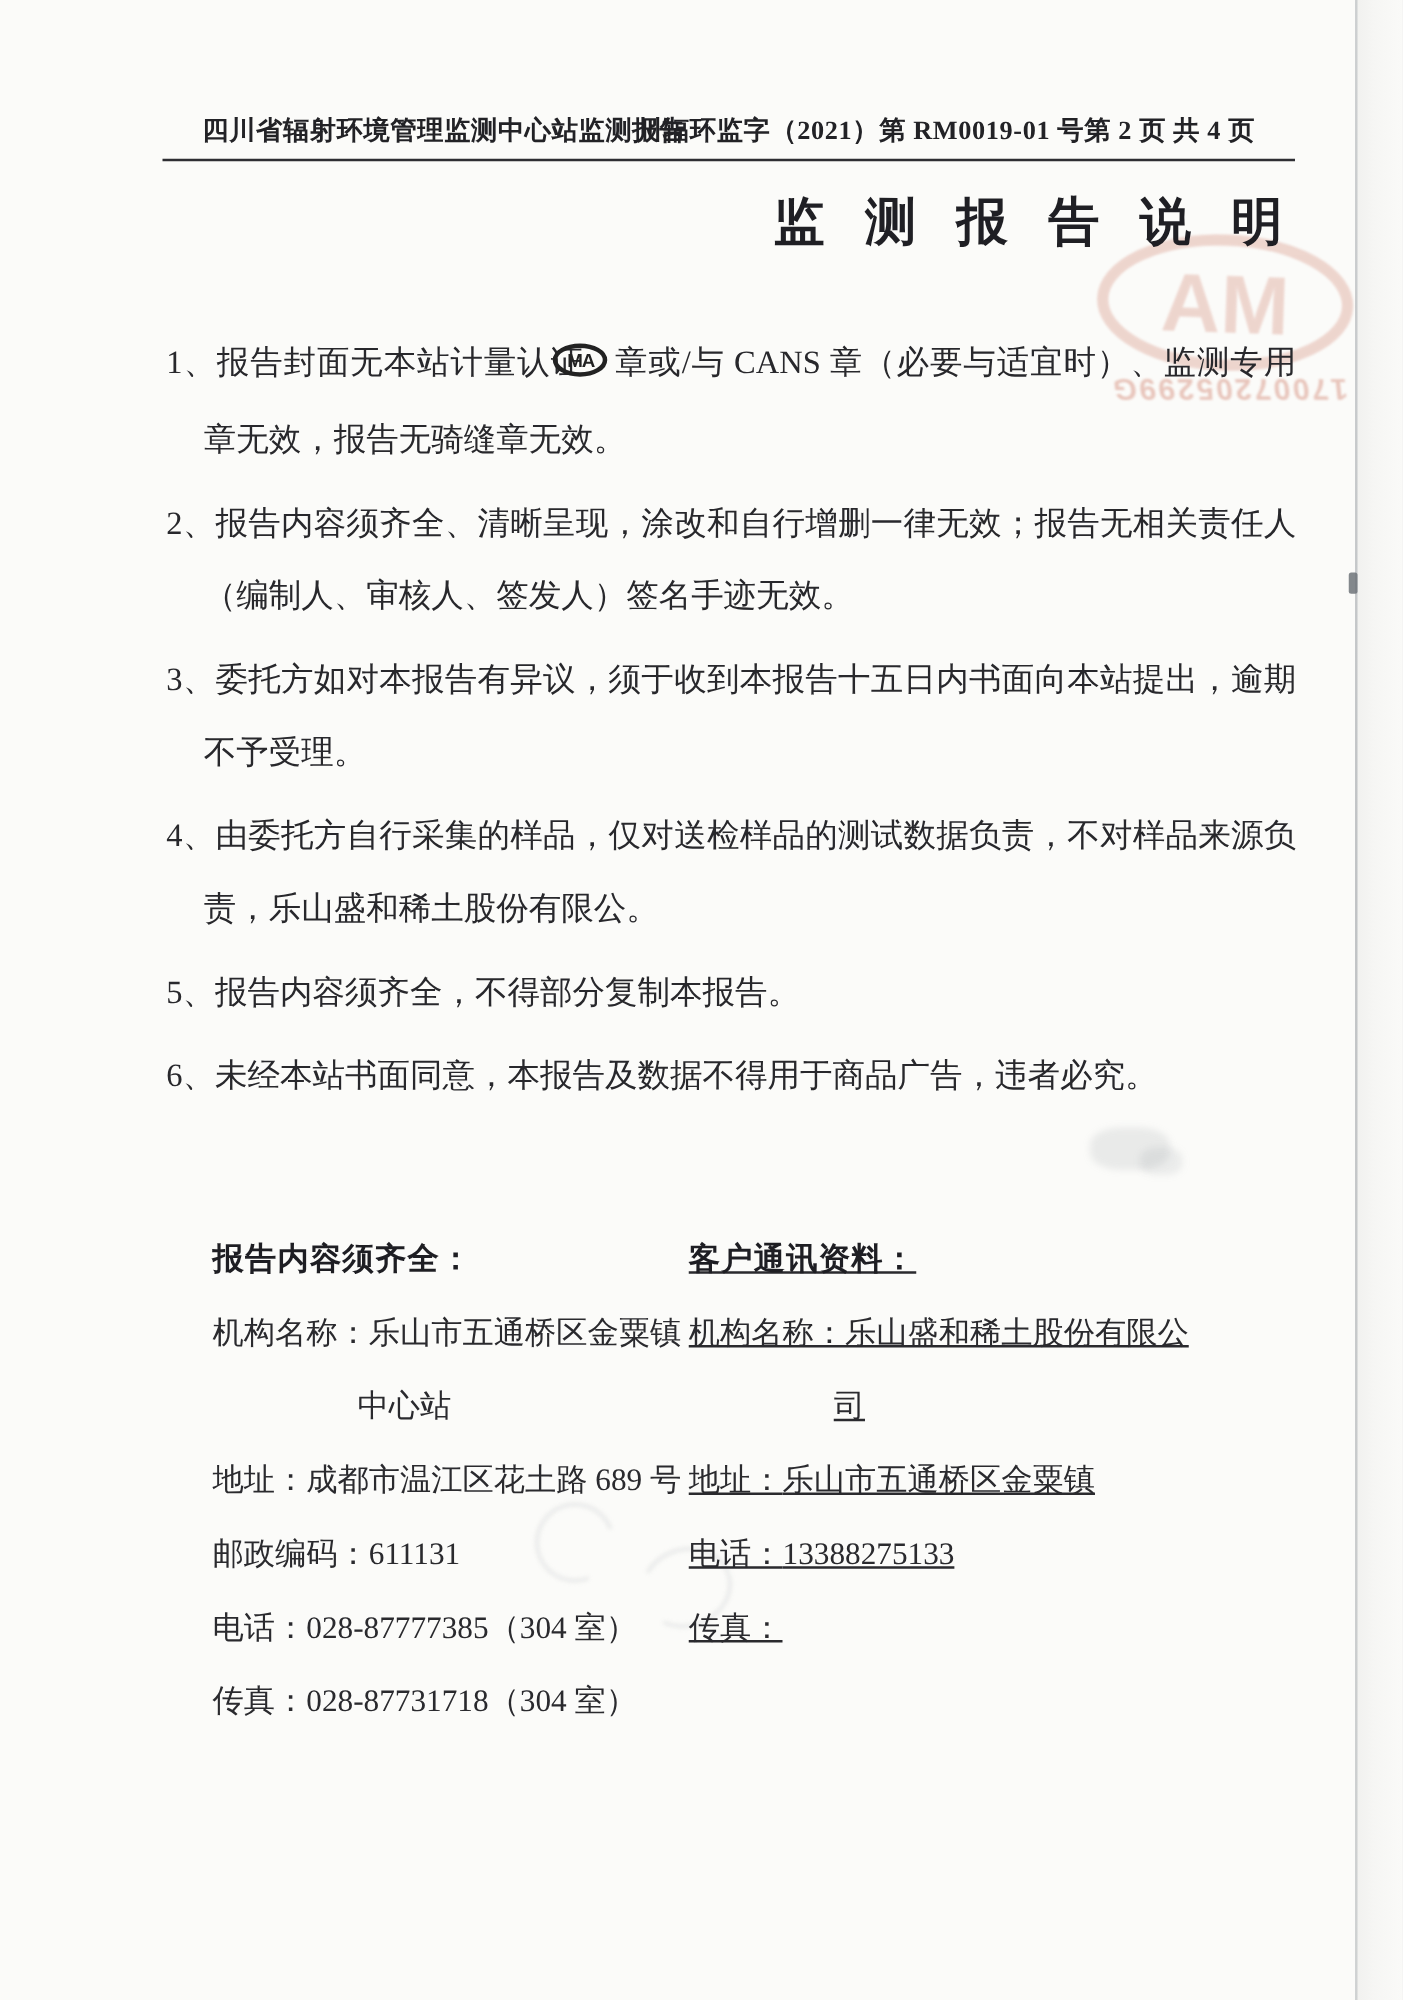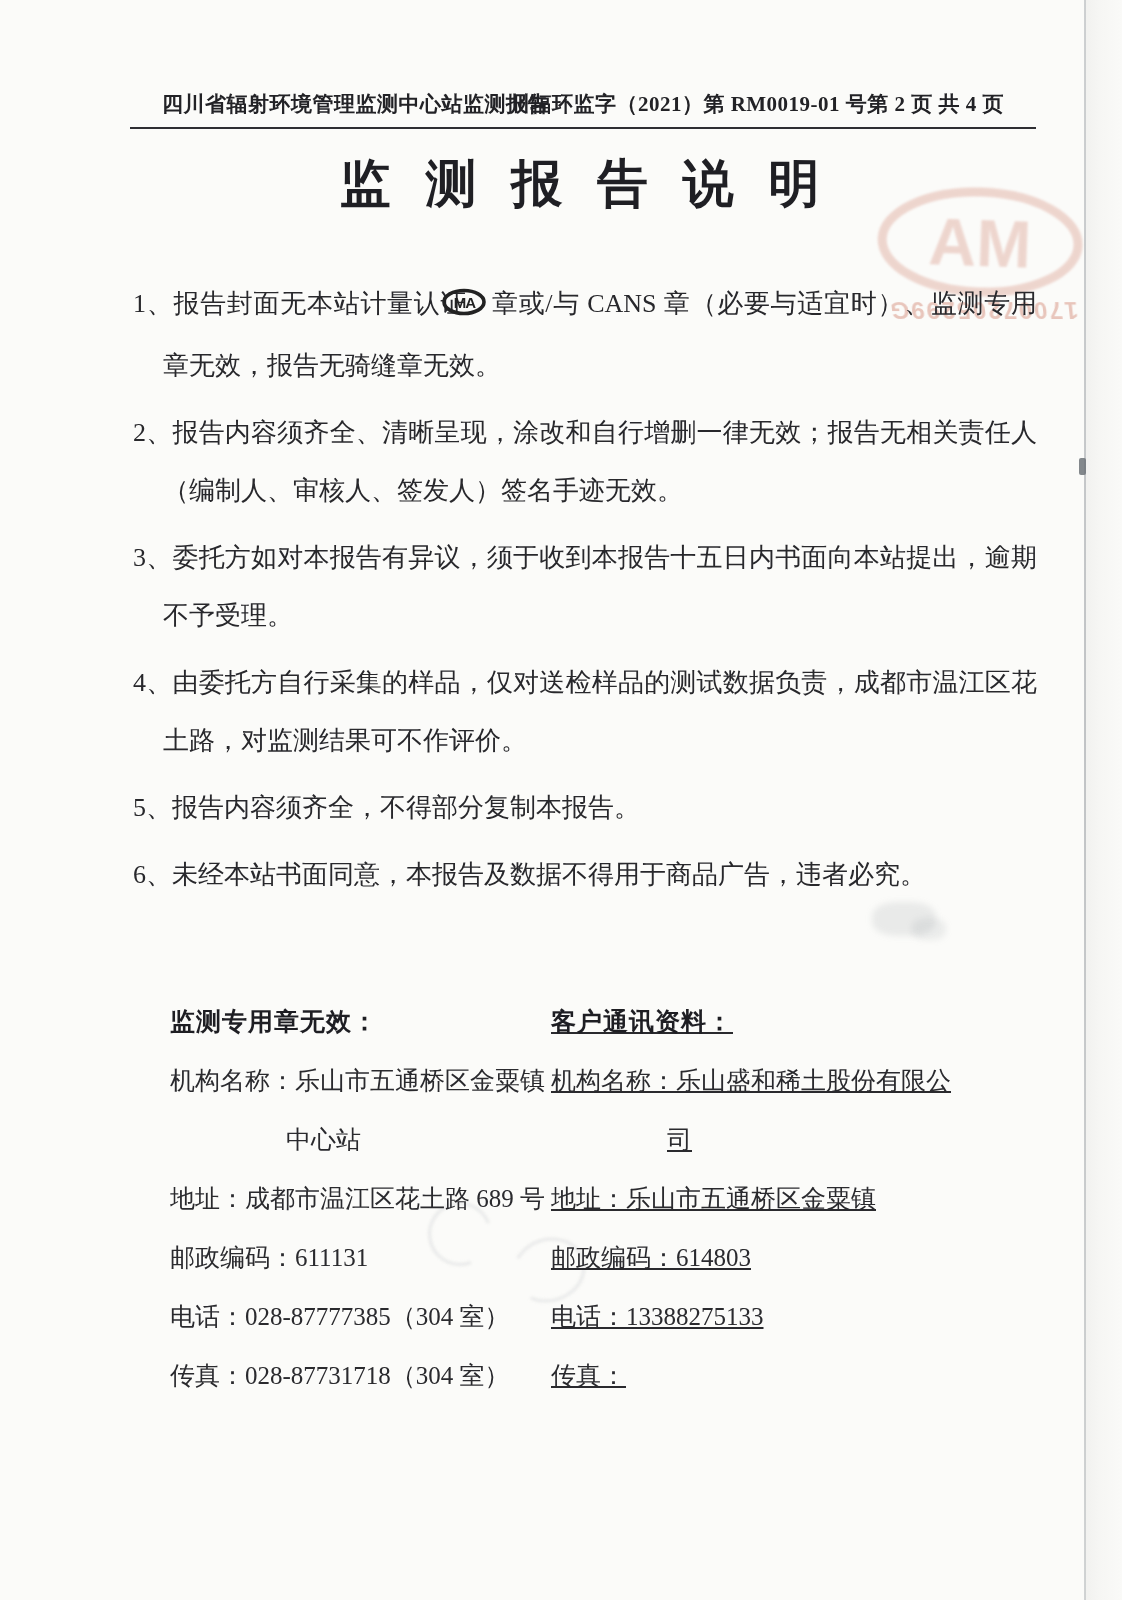--- a/index.html
+++ b/index.html
@@ -33,22 +33,22 @@
     position:absolute;top:90px;left:130px;width:906px;
     display:flex;align-items:baseline;justify-content:center;
     font-size:21px;font-weight:600;letter-spacing:.5px;
     border-bottom:2.5px solid #2e2e33;padding-bottom:9px;color:#222226;
   }
   .header .h-center{margin-left:-40px;}
   .main{
     position:absolute;top:142px;left:133px;width:904px;
   }
   .title{
-    margin:8px 0 0 0;text-align:center;
-    font-size:51px;font-weight:bold;letter-spacing:11px;
+    margin:8px 0 0 0;text-align:right;
+    font-size:41px;font-weight:bold;letter-spacing:11px;
     color:#1f1f24;
   }
   .notes{margin-top:56px;}
   .note{
     margin:0 0 9px 0;
     font-size:26px;line-height:58px;color:#28282c;
     text-align:justify;text-justify:inter-character;
     padding-left:30px;text-indent:-30px;
   }
   .cma{
@@ -123,44 +123,43 @@
     <div class="notes">
       <p class="note"><span>1、</span><span>报告封面无本站计量认证</span><span class="cma"><svg width="46" height="28" viewBox="0 0 46 28">
               <ellipse cx="23" cy="14" rx="20" ry="11.5" fill="none" stroke="#222" stroke-width="3.6"></ellipse>
               <text x="23.5" y="19.5" text-anchor="middle" font-size="15" font-weight="bold" letter-spacing="-1" font-family="Liberation Sans, sans-serif" fill="#222">MA</text>
             </svg></span><span>章或/与 CANS 章（必要与适宜时）、监测专用章无效，报告无骑缝章无效。</span></p>
 
       <p class="note"><span>2、</span><span>报告内容须齐全、清晰呈现，涂改和自行增删一律无效；报告无相关责任人（编制人、审核人、签发人）签名手迹无效。</span></p>
 
       <p class="note"><span>3、</span><span>委托方如对本报告有异议，须于收到本报告十五日内书面向本站提出，逾期不予受理。</span></p>
 
-      <p class="note"><span>4、</span><span>由委托方自行采集的样品，仅对送检样品的测试数据负责，成都市温江区花土路，对监测结果可不作评价。</span></p>
+      <p class="note"><span>4、</span><span>由委托方自行采集的样品，仅对送检样品的测试数据负责，不对样品来源负责，乐山盛和稀土股份有限公。</span></p>
 
       <p class="note"><span>5、</span><span>报告内容须齐全，不得部分复制本报告。</span></p>
 
       <p class="note"><span>6、</span><span>未经本站书面同意，本报告及数据不得用于商品广告，违者必究。</span></p>
     </div>
 
     <div class="contacts">
 
       <div class="col-station">
-        <div class="c-head">监测专用章无效：</div>
+        <div class="c-head">报告内容须齐全：</div>
         <div class="c-row"><span>机构名称：</span><span>乐山市五通桥区金粟镇</span></div>
         <div class="c-row wrap2"><span>中心站</span></div>
         <div class="c-row"><span>地址：</span><span>成都市温江区花土路 689 号</span></div>
         <div class="c-row"><span>邮政编码：</span><span>611131</span></div>
         <div class="c-row"><span>电话：</span><span>028-87777385（304 室）</span></div>
         <div class="c-row"><span>传真：</span><span>028-87731718（304 室）</span></div>
       </div>
 
       <div class="col-client">
         <div class="c-head">客户通讯资料：</div>
         <div class="c-row"><span>机构名称：</span><span>乐山盛和稀土股份有限公</span></div>
         <div class="c-row wrap2"><span>司</span></div>
         <div class="c-row"><span>地址：</span><span>乐山市五通桥区金粟镇</span></div>
-        <div class="c-row"><span>邮政编码：</span><span>614803</span></div>
         <div class="c-row"><span>电话：</span><span>13388275133</span></div>
         <div class="c-row"><span>传真：</span><span></span></div>
       </div>
 
     </div>
   </div>
 </div>
 
 </body></html>

